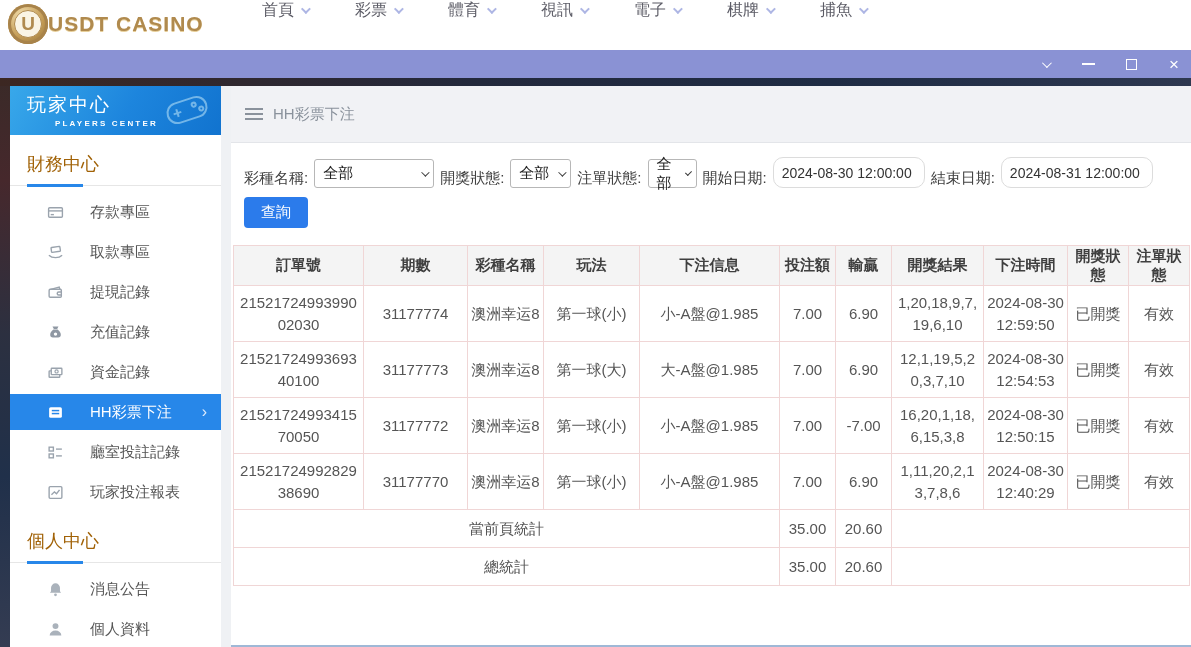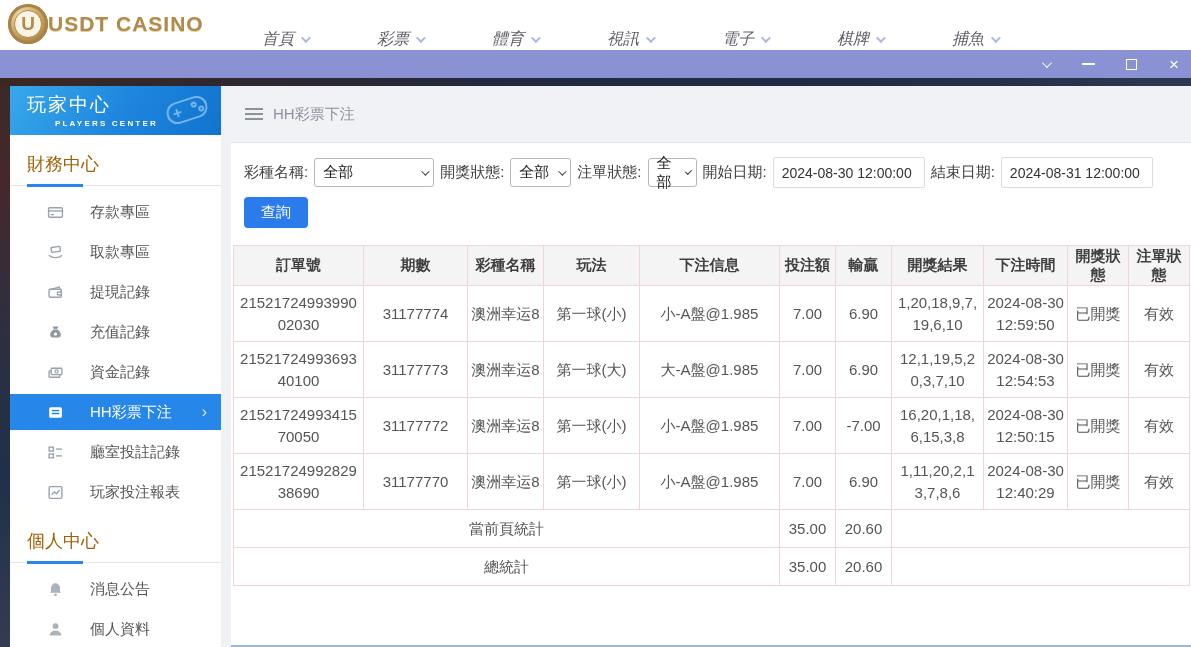--- a/index.html
+++ b/index.html
@@ -10,21 +10,21 @@
   
   .topbar { position:absolute; left:0; top:0; width:1191px; height:50px; background:#fff; z-index:5; }
   .logo { position:absolute; left:8px; top:4px; display:flex; align-items:center; }
   .coin { width:40px; height:40px; border-radius:50%;
     background:radial-gradient(circle at 35% 30%, #f3dfae, #c39b55 55%, #8a6a33);
     display:flex; align-items:center; justify-content:center; box-shadow:inset 0 0 0 3px #a8834a; }
   .coin-inner { width:28px; height:28px; border-radius:50%; background:#faf4e4; border:1px solid #b08a4e;
     display:flex; align-items:center; justify-content:center; font-weight:bold; font-size:19px; color:#b08a4e; }
   .logo-text { font-size:21px; font-weight:bold; letter-spacing:1px; color:#b08a4e;
     text-shadow:0 1px 0 #e7cf9a; }
-  .mainnav { position:absolute; left:262px; top:0; height:50px; display:flex; align-items:flex-end; gap:69px;font-style:italic; }
+  .mainnav { position:absolute; left:262px; top:0; height:50px; display:flex; align-items:flex-start; gap:47px; }
   .nav-item { display:flex; align-items:center; gap:7px; font-size:16px; color:#5c5c66; cursor:pointer; white-space:nowrap; }
   .chev { display:inline-block; width:7px; height:7px; border-right:2px solid #aeb6e4; border-bottom:2px solid #aeb6e4;
     transform:rotate(45deg) translateY(-2px); }
 
   
   .titlebar { position:absolute; left:0; top:50px; width:1191px; height:28px; background:#8a92d4; z-index:5; }
   .win-controls { position:absolute; right:6px; top:0; height:28px; display:flex; align-items:center; gap:21px; }
   .wc { width:22px; height:22px; display:flex; align-items:center; justify-content:center; color:#fff; cursor:pointer; }
   .wc .chev-w { width:7px; height:7px; border-right:1.6px solid #fff; border-bottom:1.6px solid #fff; transform:rotate(45deg) translateY(-2px); }
   .wc .min-w { width:13px; height:2px; background:#fff; }
@@ -56,30 +56,30 @@
   .sb-item.active .arrow { margin-left:auto; margin-right:14px; font-size:16px; color:#dceafc; }
 
   
   .main { position:absolute; left:221px; top:0; width:960px; height:561px; background:#f1f2f5; }
   .crumbbar { height:57px; display:flex; align-items:center; padding-left:14px; border-bottom:1px solid #e3e5e9; }
   .hamburger { width:18px; margin-right:10px; display:flex; flex-direction:column; gap:3px; }
   .hamburger span { height:2px; background:#8a929c; }
   .crumb-text { font-size:15px; color:#8a929c; }
   .panel { background:#fff; height:504px; border-bottom:2px solid #9fb8d6; }
 
-  .filters { display:flex; align-items:center; padding:14px 0 0 13px; gap:6px; flex-wrap:nowrap; }
+  .filters { display:flex; align-items:flex-end; padding:14px 0 0 13px; gap:6px; flex-wrap:nowrap; }
   .f-label { font-size:15px; color:#404040; white-space:nowrap; }
   .selbox { display:flex; align-items:center; justify-content:space-between; border:1px solid #b7b7b7; border-radius:3px;
     background:#fff; height:29px; padding:0 6px 0 8px; font-size:15px; color:#222; cursor:pointer; }
   .selbox .chev-s { width:6px; height:6px; border-right:1.8px solid #3c3c3c; border-bottom:1.8px solid #3c3c3c;
     transform:rotate(45deg) translateY(-2px); margin-left:8px; }
   .sel-lottery { width:120px; }
   .sel-draw { width:61px; }
   .sel-order { width:49px; }
-  .datebox { width:152px; height:31px; border:1px solid #dcdcdc; border-radius:2px; background:#fff;
+  .datebox { width:152px; height:31px; border:1px solid #dcdcdc; border-radius:10px; background:#fff;
     font-size:14px; color:#333; display:flex; align-items:center; padding-left:8px; white-space:nowrap; overflow:hidden; }
   .btn-row { padding:9px 0 0 13px; }
   .btn-query { width:64px; height:31px; background:#2b7beb; color:#fff; border:none; border-radius:4px;
     font-size:15px; cursor:pointer; font-family:inherit; }
 
   
   table.bets { border-collapse:collapse; table-layout:fixed; width:956px; margin:17px 0 0 2px;
     font-size:15px; color:#555; }
   .bets th { background:#f4f4f4; font-weight:bold; color:#3f3f3f; height:40px; padding:0 1px;
     border:1px solid #f0d6d6; font-size:15px; }

